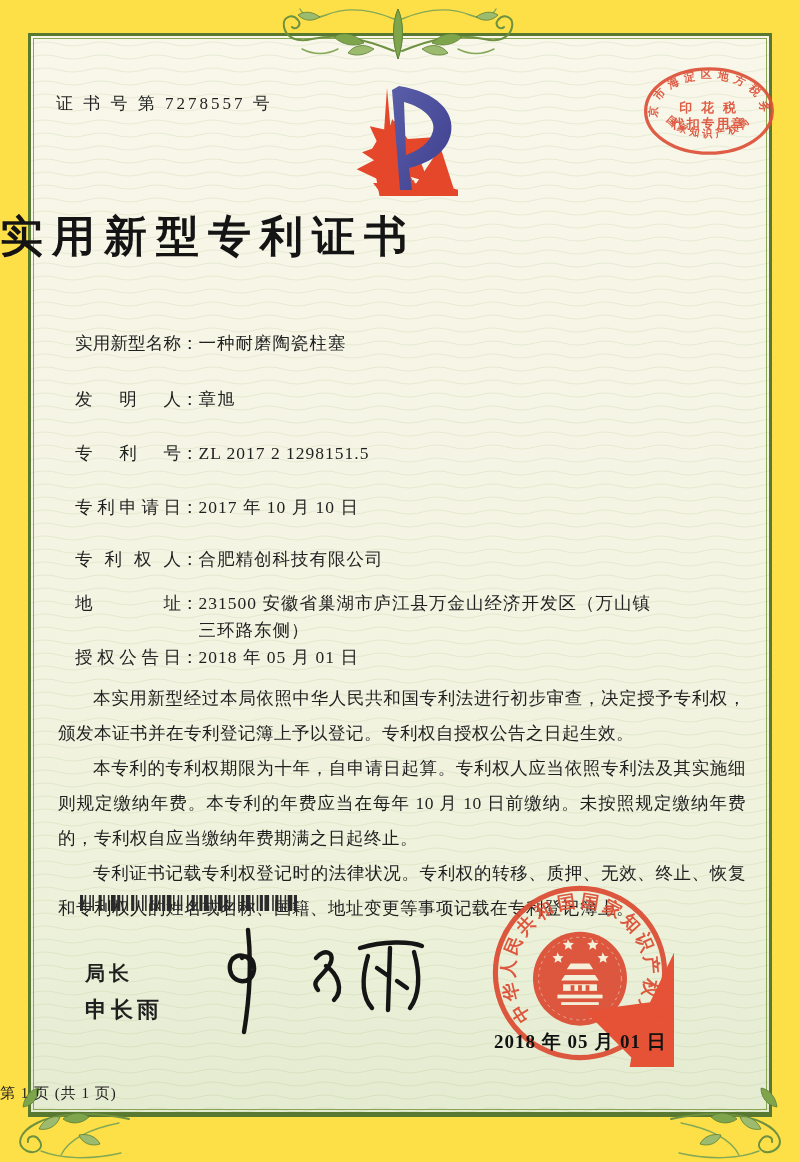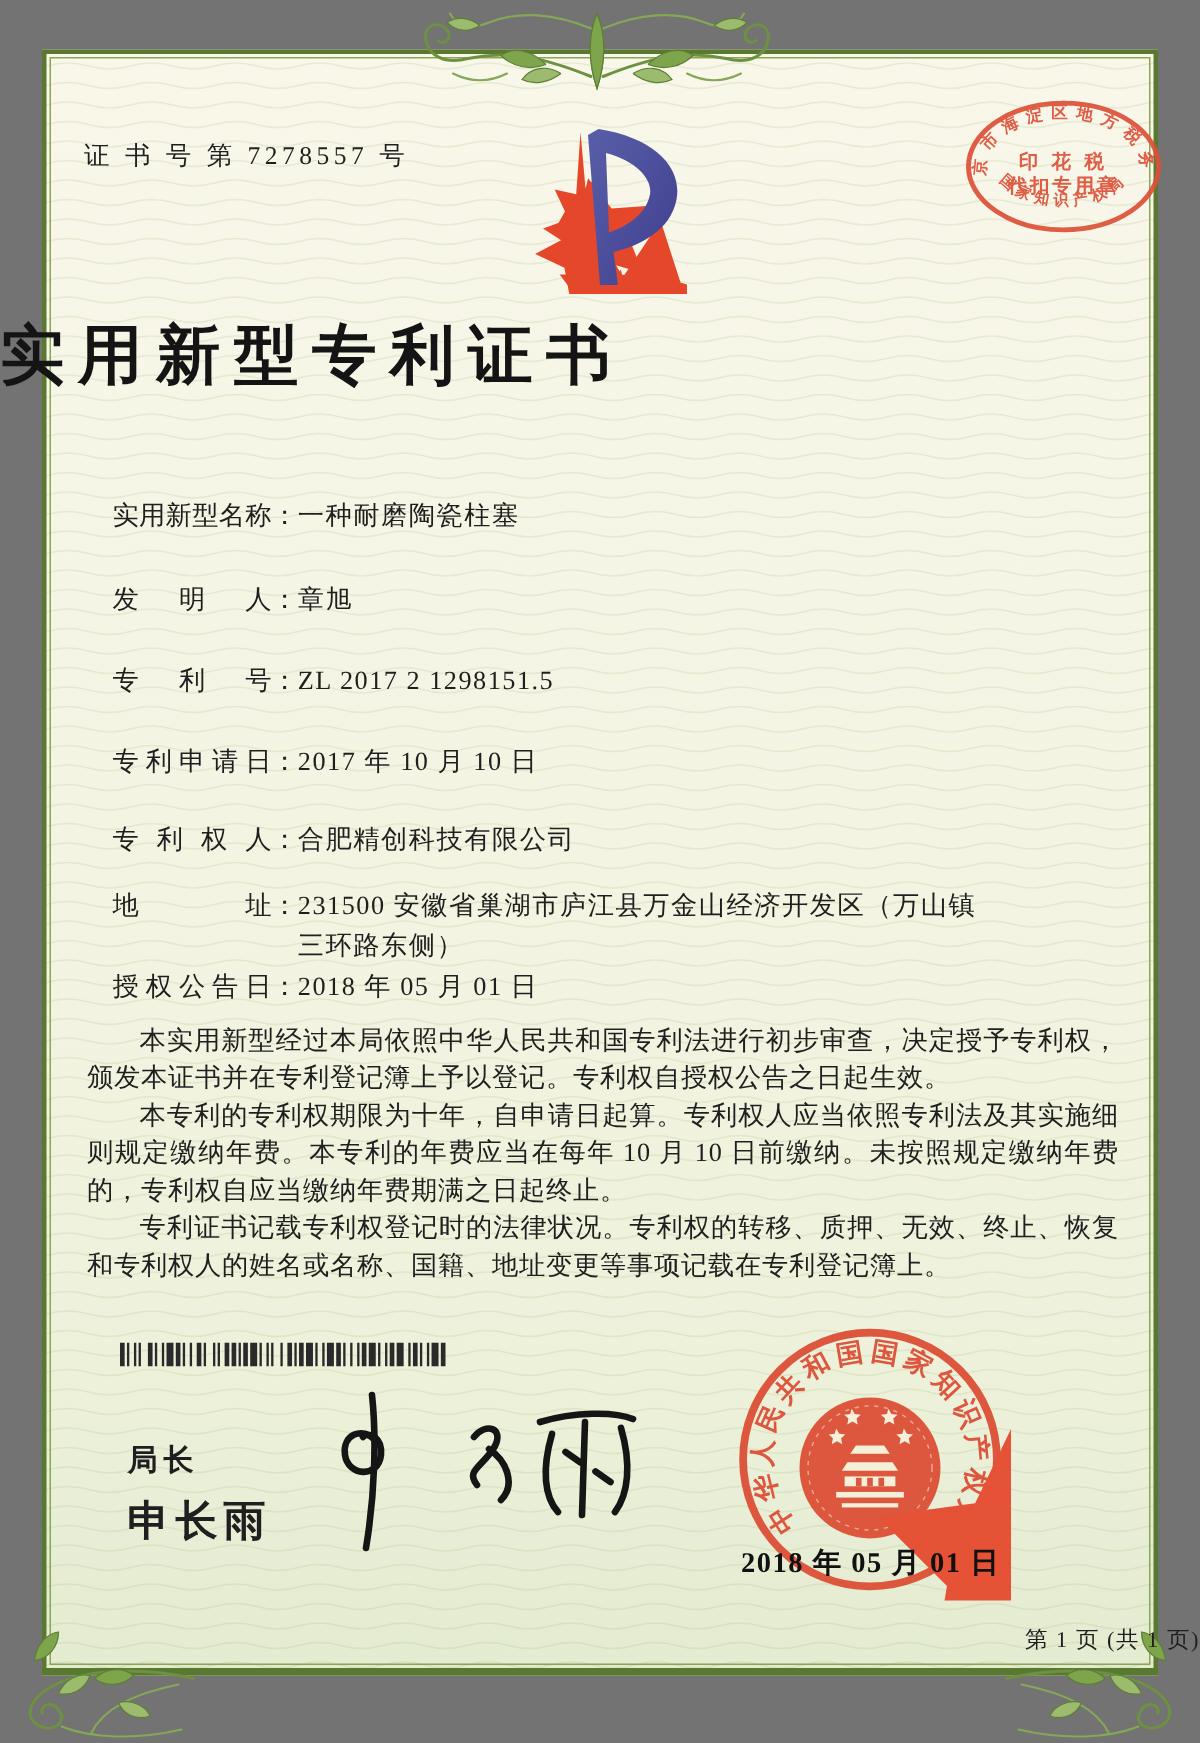--- a/index.html
+++ b/index.html
@@ -1,16 +1,16 @@
 <!DOCTYPE html>
 <html><head>
 <meta charset="utf-8">
 <style>
   html,body{margin:0;padding:0;background:#ffffff;}
-  .page{position:relative;width:800px;height:1162px;background:#737373;overflow:hidden;
+  .page{position:relative;width:800px;height:1162px;background:#fde047;overflow:hidden;
         font-family:"Liberation Serif","DejaVu Serif",serif;color:#1f1f1f;}
   
   .paper-inner{position:absolute;left:28px;top:33px;width:744px;height:1084px;
     background:linear-gradient(180deg,#f8f7ea 0%,#f4f4e3 50%,#edf1da 82%,#e3ebd0 100%);}
   #waves{position:absolute;left:31px;top:36px;width:738px;height:1078px;}
   #waves path{fill:none;stroke:rgba(150,178,105,0.17);stroke-width:1;}
   .frame{position:absolute;left:28px;top:33px;width:744px;height:1084px;box-sizing:border-box;
     border:3px solid #5a7930;border-bottom-width:5px;}
   .frame::before{content:"";position:absolute;inset:2px;border:1px solid #8aa554;}
   
@@ -31,40 +31,40 @@
   .tax-stamp text{fill:#dd5038;font-weight:700;}
   .tax-stamp .ring{fill:none;stroke:#dd5038;stroke-width:3.4;}
   
   .row{position:absolute;left:75px;width:672px;font-size:17.5px;line-height:27px;}
   .row-label{display:inline-block;width:106px;text-align:justify;text-align-last:justify;vertical-align:top;}
   .row-colon{display:inline-block;vertical-align:top;}
   .row-value{display:inline-block;vertical-align:top;white-space:pre-line;max-width:540px;letter-spacing:1px;}
   .row-right{position:absolute;left:382px;top:0;}
   .row-right .row-label{width:auto;letter-spacing:2px;}
   
-  .body-text{position:absolute;left:58px;top:681px;width:688px;font-size:17.5px;line-height:25px;
+  .body-text{position:absolute;left:58px;top:681px;width:688px;font-size:17.5px;line-height:35px;
     text-align:justify;letter-spacing:.5px;}
   .body-text p{margin:0;text-indent:2em;}
   
   #barcode{position:absolute;left:80px;top:895px;width:219px;height:16px;}
   #barcode rect{fill:#2a2a2a;}
   
   .official-title{position:absolute;left:85px;top:960px;font-size:20px;letter-spacing:4px;
     font-family:"Liberation Sans","DejaVu Sans",sans-serif;font-weight:700;}
-  .official-name{position:absolute;left:85px;top:995px;font-size:28px;letter-spacing:4px;
+  .official-name{position:absolute;left:85px;top:995px;font-size:22px;letter-spacing:4px;
     font-family:"Liberation Sans","DejaVu Sans",sans-serif;font-weight:600;}
   .signature{position:absolute;left:198px;top:918px;width:232px;height:122px;}
   .signature path{fill:none;stroke:#151515;stroke-width:4.4;stroke-linecap:round;stroke-linejoin:round;}
   
   .agency-seal{position:absolute;left:486px;top:879px;width:188px;height:188px;z-index:3;opacity:.93;}
   .agency-seal .ring{fill:none;stroke:#dc4c33;stroke-width:5.5;}
   .agency-seal text{fill:#dc4c33;font-weight:700;}
   .seal-date{position:absolute;left:494px;top:1029px;width:180px;font-size:19px;font-weight:700;
     letter-spacing:1px;z-index:5;color:#111;}
-  .footer{position:absolute;left:0;top:1084px;width:100%;text-align:right;font-size:15px;letter-spacing:1px;}
+  .footer{position:absolute;left:0;top:1084px;width:100%;text-align:left;font-size:15px;letter-spacing:1px;}
   .emb{fill:#f5f0da;}
 </style>
 </head>
 <body>
 
 <div class="page">
 
   <div class="paper-inner"></div>
   <svg id="waves">
       <path d="M0 8 q 14 -4 28 0 t 28 0 t 28 0 t 28 0 t 28 0 t 28 0 t 28 0 t 28 0 t 28 0 t 28 0 t 28 0 t 28 0 t 28 0 t 28 0 t 28 0 t 28 0 t 28 0 t 28 0 t 28 0 t 28 0 t 28 0 t 28 0 t 28 0 t 28 0 t 28 0 t 28 0 t 28 0"></path>

